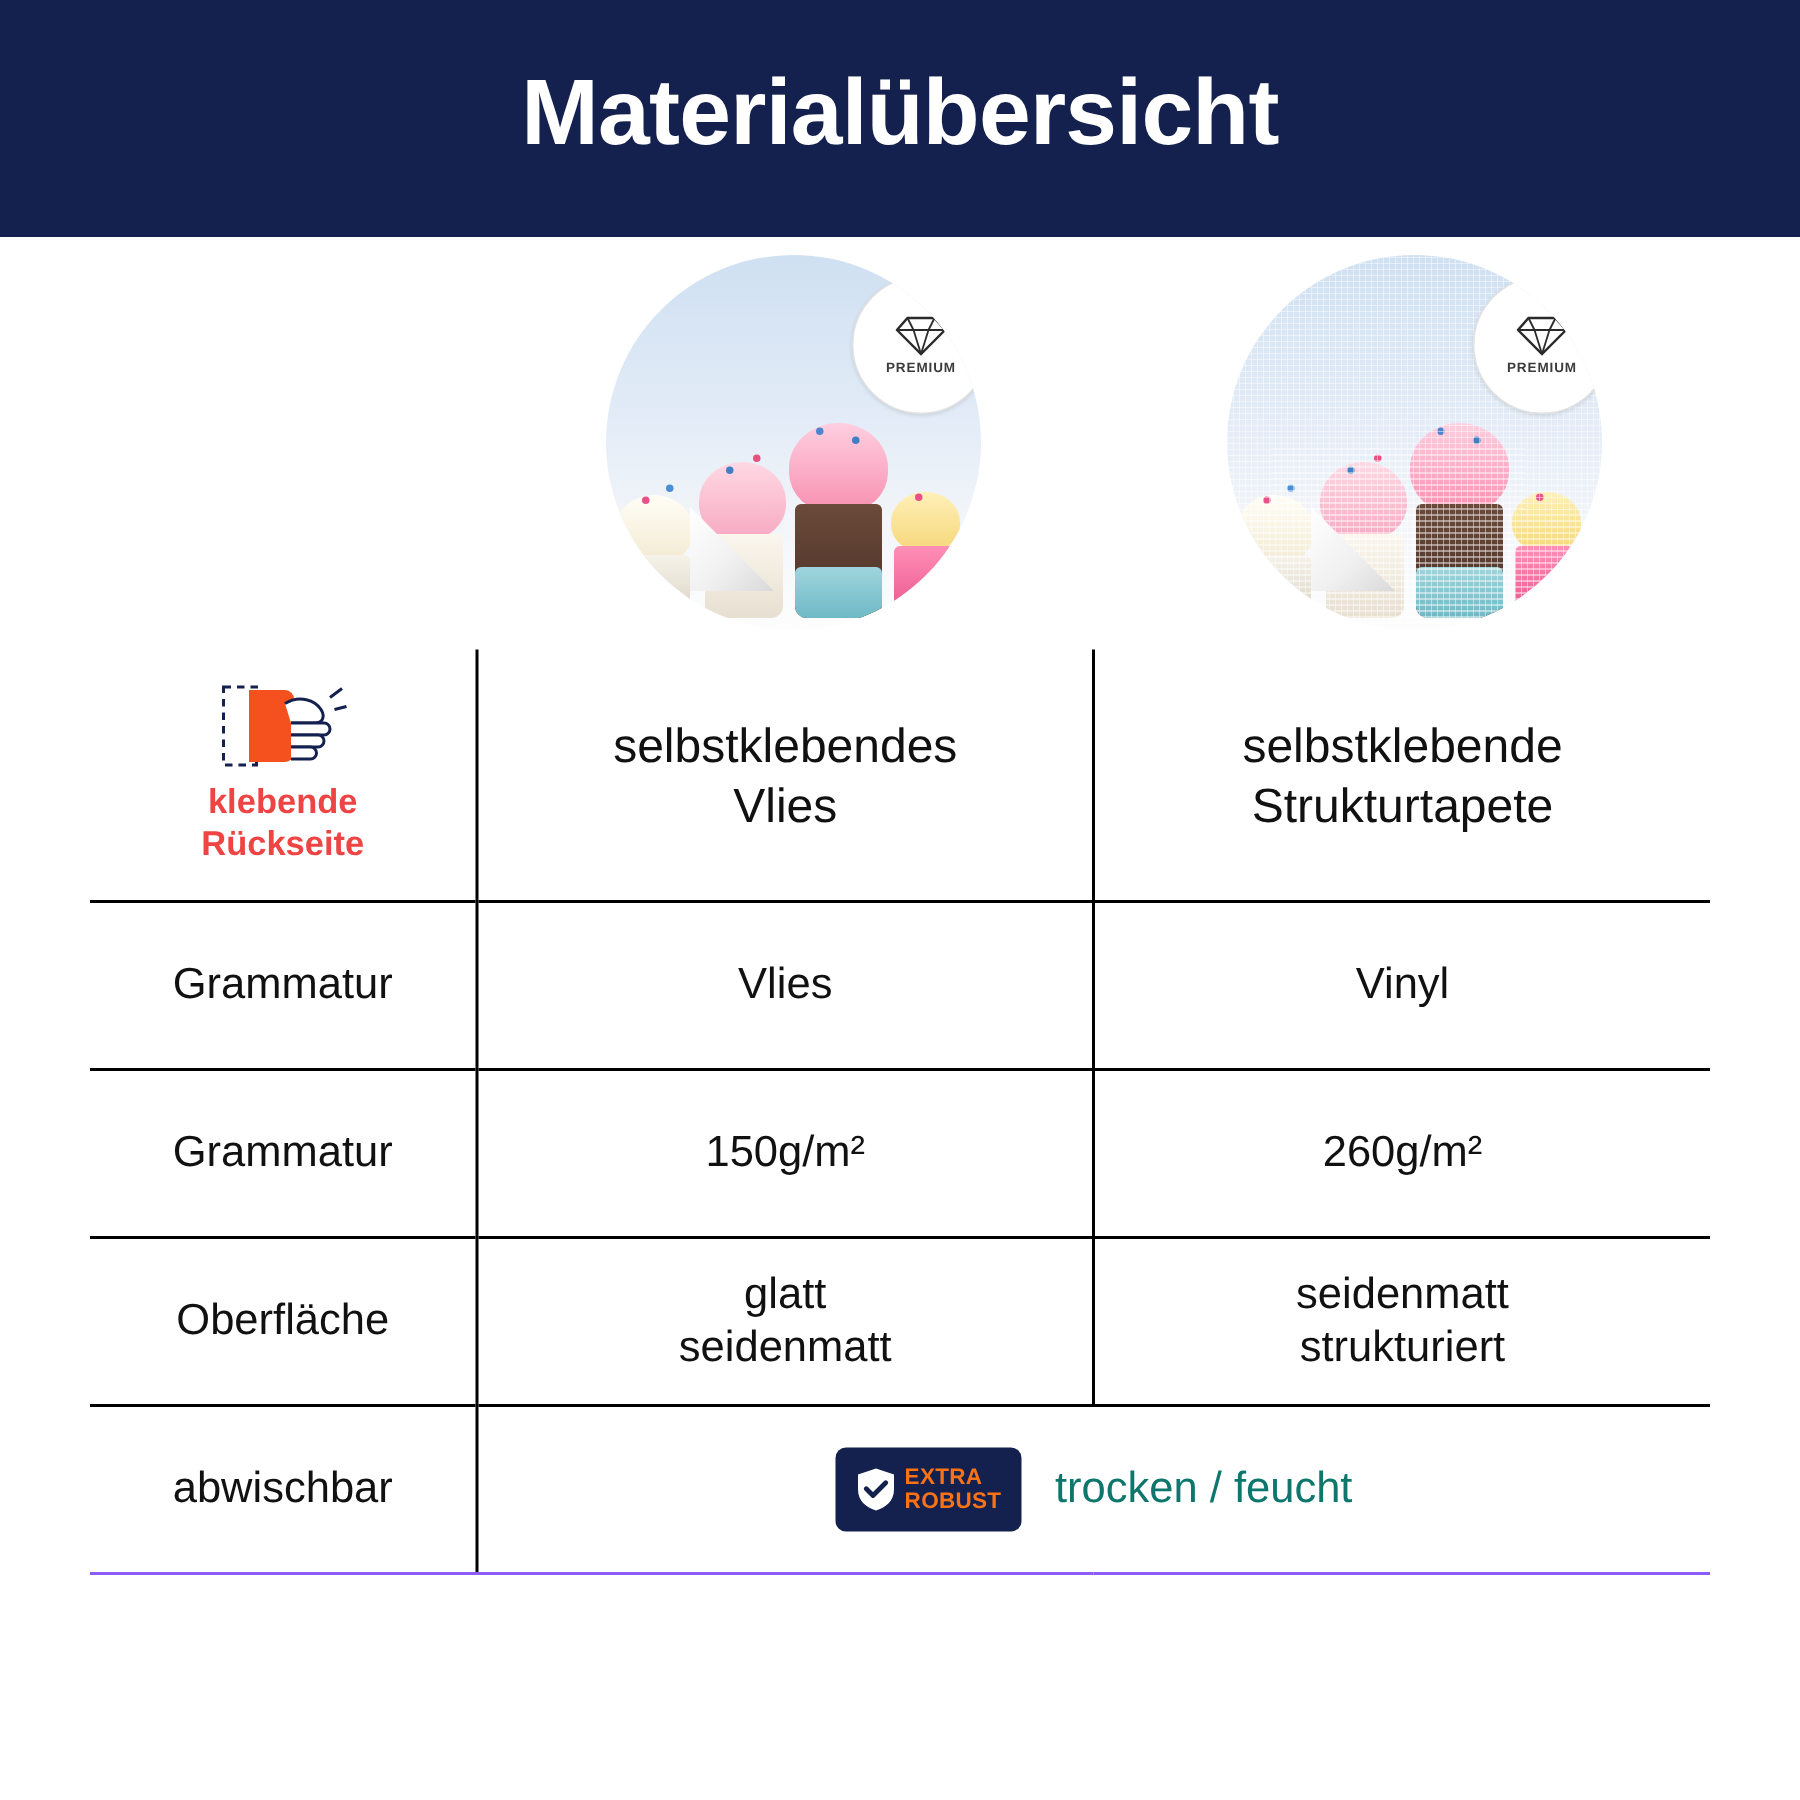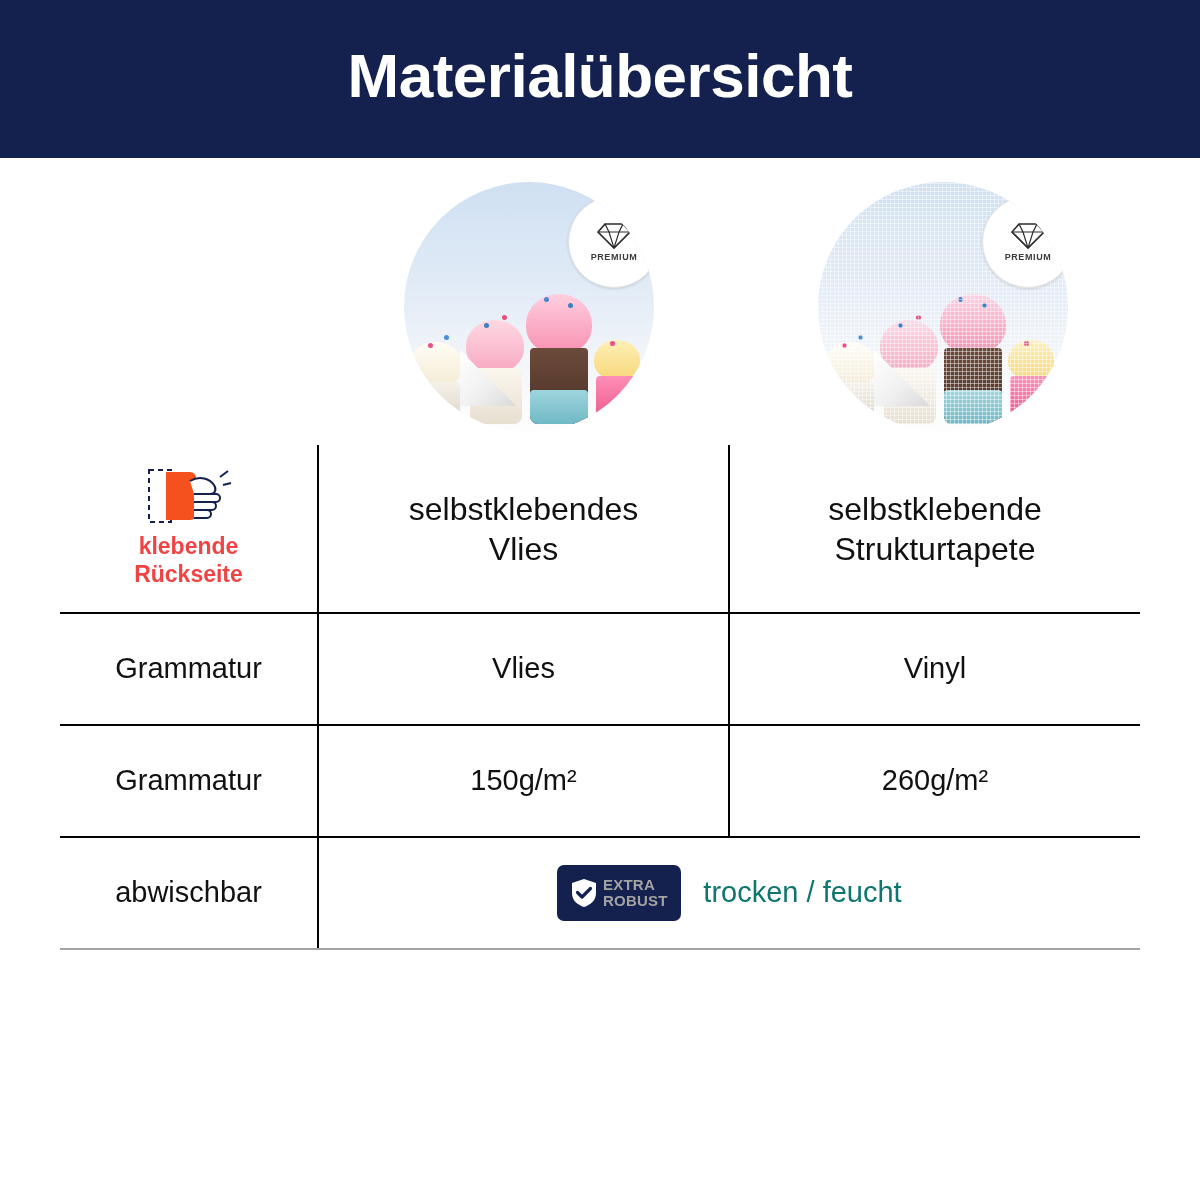--- a/index.html
+++ b/index.html
@@ -28,21 +28,20 @@
     letter-spacing: -0.5px;
     line-height: 1;
     margin-top: -6px;
   }
 
   
   .samples {
     position: relative;
     width: 1200px;
     height: 275px;
-    margin-top: 12px;
   }
   .sample {
     position: absolute;
     width: 250px;
     height: 250px;
     top: 12px;
     border-radius: 50%;
     overflow: hidden;
   }
   .sample.left { left: 404px; }
@@ -133,21 +132,21 @@
     vertical-align: middle;
     font-size: 29px;
     color: #111111;
     padding: 0;
     height: 112px;
     line-height: 1.22;
   }
   .table td.left-col { border-right: 2px solid #000000; }
   .table td.mid-col { border-right: 2px solid #000000; }
   .table tr.head-row td { border-top: none; height: 168px; }
-  .table tr:last-child td { border-bottom: 2px solid #a3a3a3; }
+  .table tr:last-child td { border-bottom: 2px solid #8b5cf6; }
 
   .head-cell-text { font-size: 32px; line-height: 1.25; }
 
   
   .adhesive {
     display: flex;
     flex-direction: column;
     align-items: center;
     justify-content: center;
     gap: 6px;
@@ -172,21 +171,21 @@
     height: 56px;
     background: #14214f;
     border-radius: 7px;
     display: flex;
     align-items: center;
     justify-content: center;
     gap: 6px;
     padding: 0 8px;
   }
   .badge-robust .txt {
-    color: #a3a3a3;
+    color: #f97316;
     font-size: 15px;
     font-weight: bold;
     line-height: 1.08;
     text-align: left;
     letter-spacing: .2px;
   }
   .wipe-text { font-size: 29px; color: #0f766e; }
 </style>
 </head>
 <body>
@@ -323,20 +322,31 @@
       <td class="mid-col">Vlies</td>
       <td>Vinyl</td>
     </tr>
 
     <tr>
       <td class="left-col">Grammatur</td>
       <td class="mid-col">150g/m²</td>
       <td>260g/m²</td>
     </tr>
 
+    <tr>
+      <td class="left-col">Oberfläche</td>
+      <td class="mid-col">
+        <span>glatt</span><br>
+        <span>seidenmatt</span>
+      </td>
+      <td>
+        <span>seidenmatt</span><br>
+        <span>strukturiert</span>
+      </td>
+    </tr>
 
     <tr>
       <td class="left-col">abwischbar</td>
       <td colspan="2">
         <div class="robust-row-inner">
           <div class="badge-robust">
             <svg width="26" height="30" viewBox="0 0 26 30">
               <path d="M13 1 L25 5 V15 C25 23 19 27 13 29 C7 27 1 23 1 15 V5 Z" fill="#ffffff"></path>
               <path d="M6.5 14.5 l4.5 4.5 l8.5 -8.5" fill="none" stroke="#14214f" stroke-width="3.2" stroke-linecap="round" stroke-linejoin="round"></path>
             </svg>

